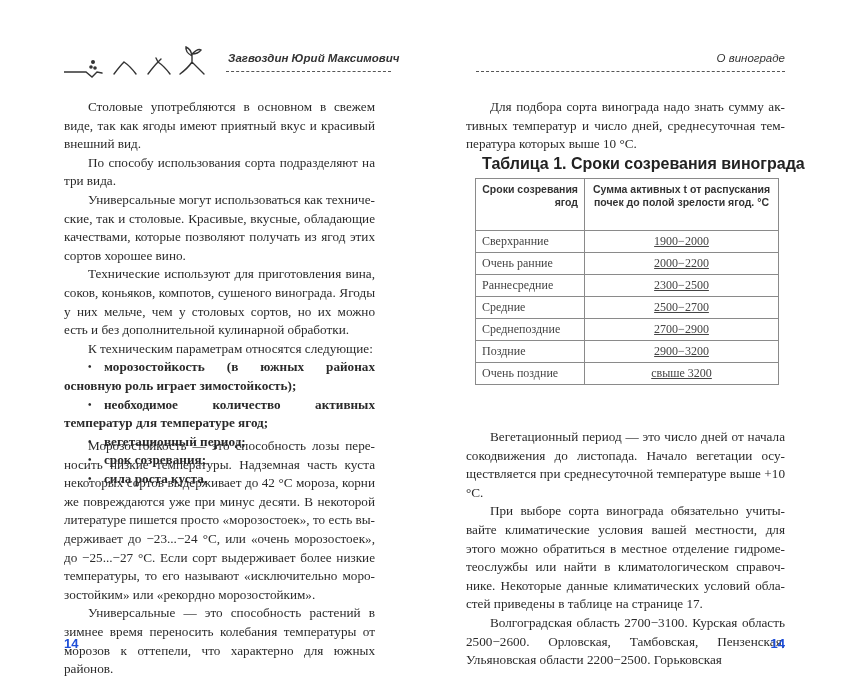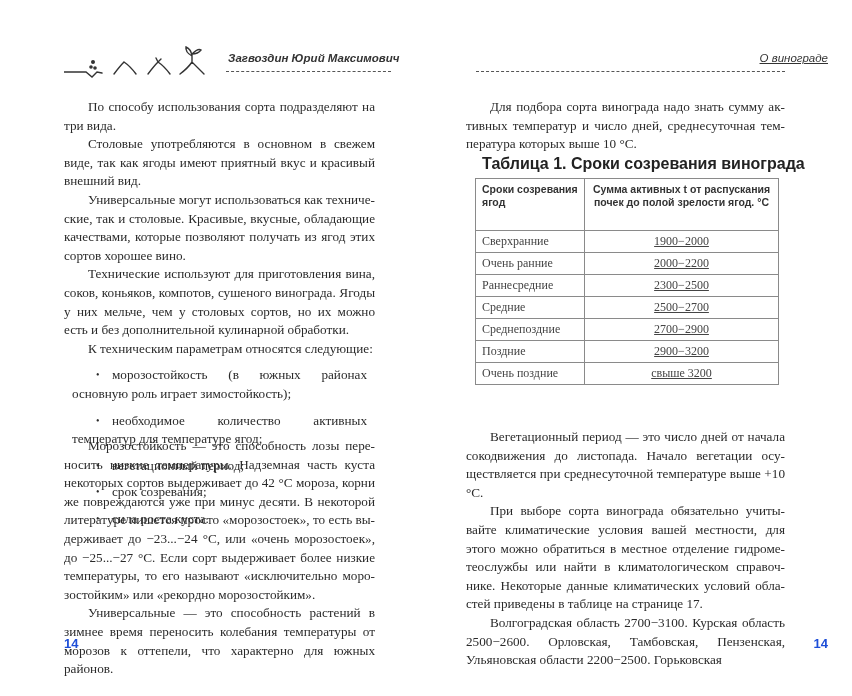--- a/index.html
+++ b/index.html
@@ -1,45 +1,45 @@
 <!DOCTYPE html>
 <html><head>
 <meta charset="utf-8">
 <style>
   html, body { margin:0; padding:0; background:#ffffff; }
   body { width:852px; height:696px; position:relative; overflow:hidden; color:#2a2a2a;
          font-family:"Liberation Serif","DejaVu Serif",serif; }
-  .page { position:absolute; top:0; height:509px;padding-left:43px; }
+  .page { position:absolute; top:0; height:509px; }
   #left-page { left:0; width:426px; }
   #right-page { left:426px; width:426px; }
 
   .running-head { position:absolute; top:52px; font-family:"Liberation Sans","DejaVu Sans",sans-serif;
                   font-style:italic; font-weight:bold; font-size:11.5px; color:#333; }
   .dash-line { position:absolute; top:71px; height:0; border-top:1.5px dashed #555; }
 
   .body-text { position:absolute; font-size:13.2px; line-height:18.6px; text-align:justify; }
   .body-text p { margin:0; text-indent:24px; }
-  .bullet { margin:8px; text-indent:24px; }
+  .bullet { margin:0; text-indent:24px;font-weight:bold; }
   .bullet::before { content:"•"; display:inline-block; width:16px; text-indent:0; font-size:10px; vertical-align:1px; }
 
   .page-number { position:absolute; top:636px; font-family:"Liberation Sans","DejaVu Sans",sans-serif;
                  font-weight:bold; font-size:13px; color:#1d4ed8; }
 
   #left-text { left:64px; top:98px; width:311px; }
   #left-text-2 { left:64px; top:437px; width:311px; }
 
   #right-text { left:40px; top:98px; width:319px; }
   .table-title { position:absolute; left:56px; top:155px; font-family:"Liberation Sans","DejaVu Sans",sans-serif;
                  font-weight:bold; font-size:16px; color:#222; }
   table.ripening { position:absolute; left:49px; top:178px; width:304px; border-collapse:collapse;
                    font-size:12px; color:#444; }
   table.ripening th, table.ripening td { border:1px solid #8a8a8a; padding:0 6px; }
   table.ripening th { font-family:"Liberation Sans","DejaVu Sans",sans-serif; font-weight:bold; font-size:10.5px;
                       color:#333; vertical-align:top; padding-top:4px; height:47px; line-height:13px; }
-  table.ripening th.col1 { text-align:left; width:96px;margin-left:12px; }
+  table.ripening th.col1 { text-align:right; width:96px;margin-left:12px; }
   table.ripening th.col2 { text-align:center; }
   table.ripening td { height:21px; }
   table.ripening td.val { text-align:center;text-decoration:underline; }
   #right-text-2 { left:40px; top:428px; width:319px; }
 
   .ornament { position:absolute; left:64px; top:44px; width:160px; height:36px; }
 </style>
 </head>
 <body>
 
@@ -52,42 +52,42 @@
       <circle cx="31" cy="24" r="1.1" fill="#333"></circle>
       <path d="M50 30 Q56 22 60 18 Q66 22 72 30"></path>
       <path d="M84 30 Q90 22 94 18 Q100 22 106 30 M94 18 L92 14 M94 18 L97 15"></path>
       <path d="M116 30 Q124 24 128 18 Q134 24 140 30 M128 18 L128 10 M128 12 Q121 8 122 3 Q127 5 128 12 M128 10 Q134 4 137 6 Q134 10 128 10"></path>
     </g>
   </svg>
   <div class="running-head" style="left:228px;">Загвоздин Юрий Максимович</div>
   <div class="dash-line" style="left:226px; width:165px;"></div>
 
   <div class="body-text" id="left-text">
+    <p>Столовые употребляются в основном в свежем виде, так как ягоды имеют приятный вкус и красивый внешний вид.</p>
     <p>По способу использования сорта подразделяют на три вида.</p>
-    <p>Столовые употребляются в основном в свежем виде, так как ягоды имеют приятный вкус и красивый внешний вид.</p>
     <p>Универсальные могут использоваться как техниче­ские, так и столовые. Красивые, вкусные, обладающие качествами, которые позволяют получать из ягод этих сортов хорошее вино.</p>
     <p>Технические используют для приготовления вина, соков, коньяков, компотов, сушеного винограда. Ягоды у них мельче, чем у столовых сортов, но их можно есть и без дополнительной кулинарной обработки.</p>
     <p>К техническим параметрам относятся следующие:</p>
     <div class="bullet">морозостойкость (в южных районах основную роль играет зимостойкость);</div>
     <div class="bullet">необходимое количество активных температур для температуре ягод;</div>
     <div class="bullet">вегетационный период;</div>
     <div class="bullet">срок созревания;</div>
     <div class="bullet">сила роста куста.</div>
   </div>
 
   <div class="body-text" id="left-text-2">
     <p>Морозостойкость — это способность лозы пере­носить низкие температуры. Надземная часть куста не­которых сортов выдерживает до 42 °С мороза, корни же повреждаются уже при минус десяти. В некоторой ли­тературе пишется просто «морозостоек», то есть вы­держивает до −23...−24 °С, или «очень морозостоек», до −25...−27 °С. Если сорт выдерживает более низкие температуры, то его называют «исключительно моро­зостойким» или «рекордно морозостойким».</p>
     <p>Универсальные — это способность растений в зим­нее время переносить колебания температуры от мо­розов к оттепели, что характерно для южных районов.</p>
   </div>
 
   <div class="page-number" style="left:64px;">14</div>
 </div>
 
 <div class="page" id="right-page">
-  <div class="running-head" style="right:67px; font-weight:normal;text-decoration:underline;">О винограде</div>
+  <div class="running-head" style="right:67px; font-weight:normal;">О винограде</div>
   <div class="dash-line" style="left:50px; width:309px;"></div>
 
   <div class="body-text" id="right-text">
     <p>Для подбора сорта винограда надо знать сумму ак­тивных температур и число дней, среднесуточная тем­пература которых выше 10 °С.</p>
   </div>
 
   <div class="table-title">Таблица 1. Сроки созревания винограда</div>
   <table class="ripening">
     <thead>
       <tr>

